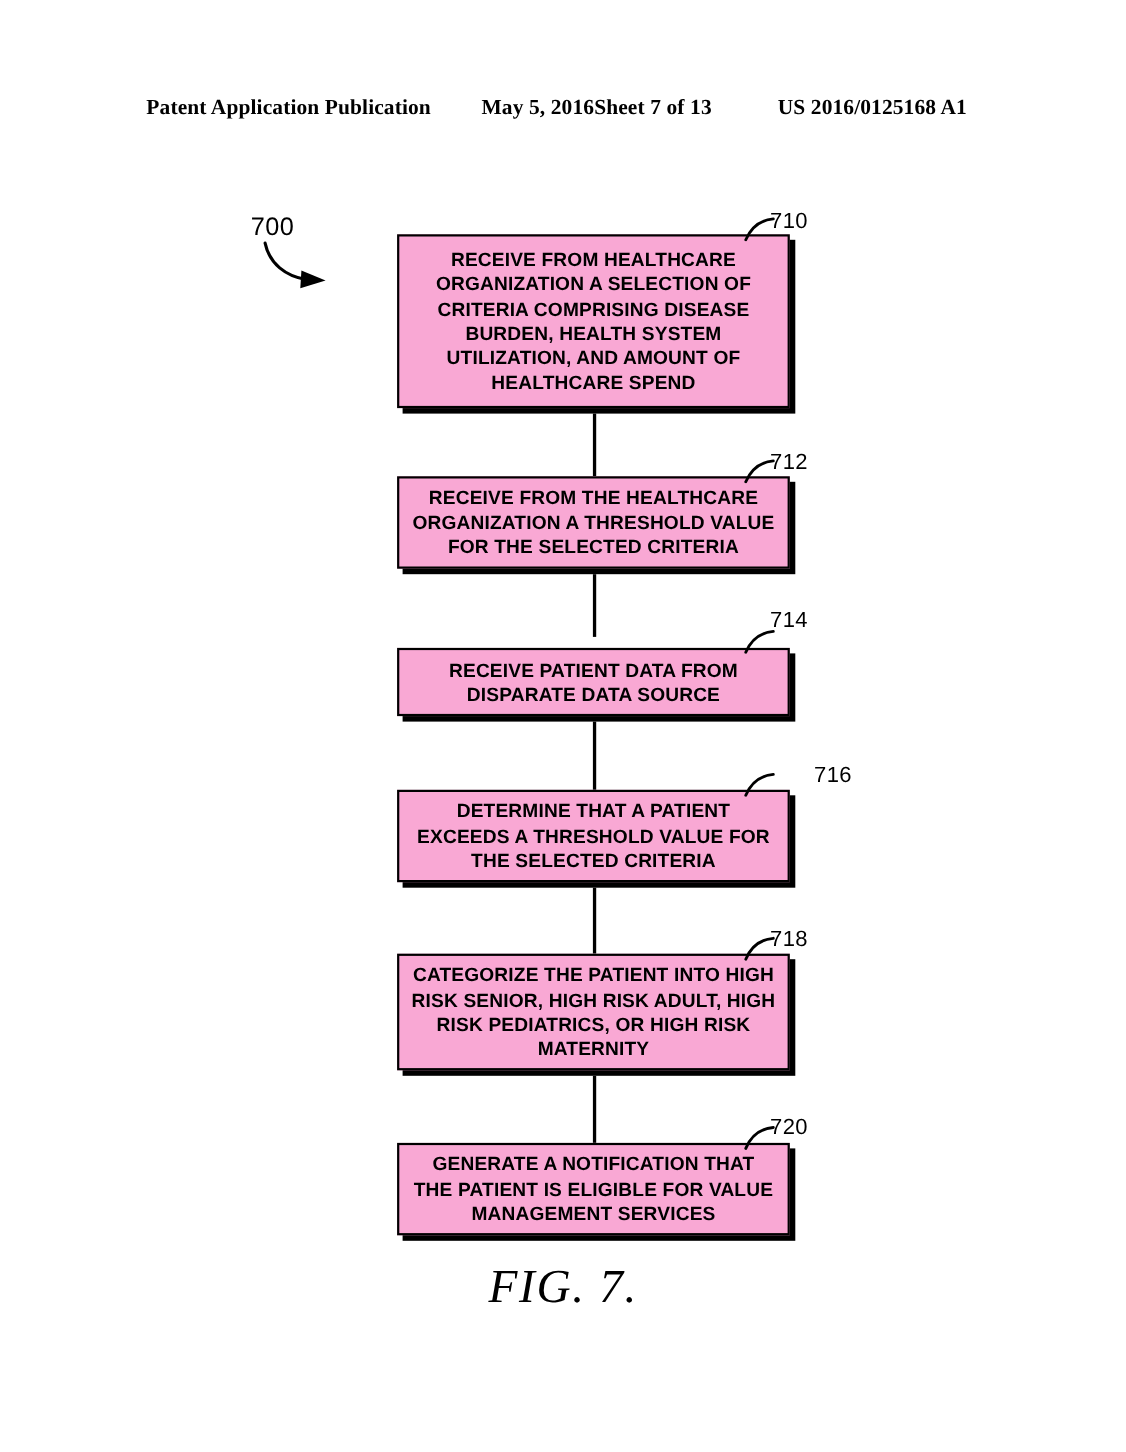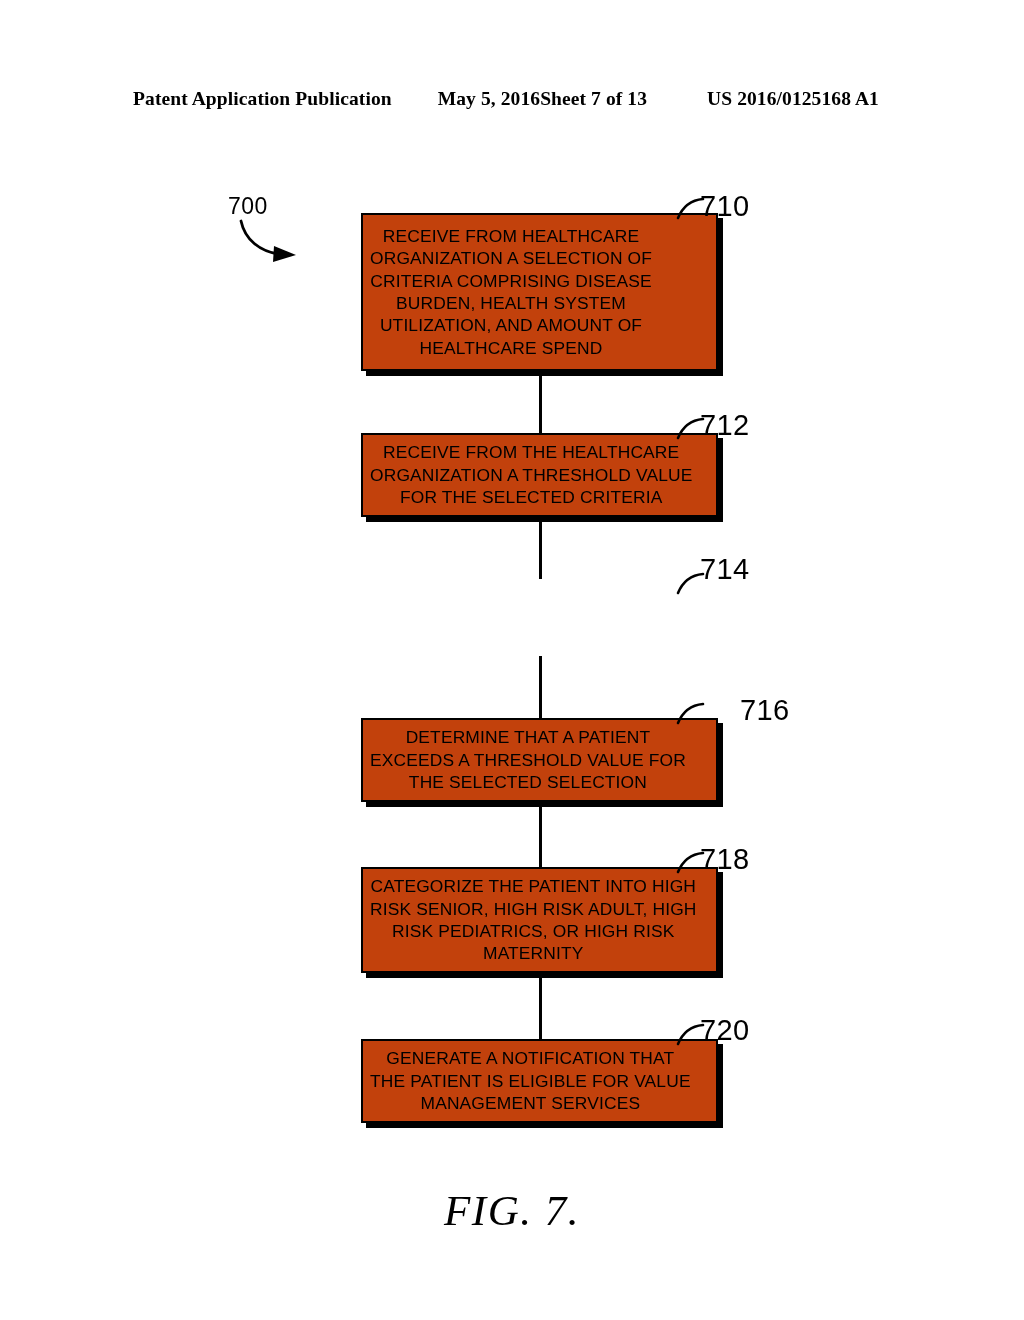--- a/index.html
+++ b/index.html
@@ -43,26 +43,28 @@
     left: 0;
     width: 1024px;
     height: 1320px;
   }
 
   
   .node {
     position: absolute;
     box-sizing: border-box;
     border: 2.5px solid #000;
-    background: #c2410c;
+    background: #f9a8d4;
     
     box-shadow: 5px 5px 0 0 #000;
     display: flex;
     align-items: center;
+    justify-content: center;
     text-align: center;
+    font-weight: bold;
   }
   .node-text {
     font-family: "Liberation Sans", sans-serif;
     font-size: 17.4px;
     line-height: 22.4px;
     letter-spacing: 0.15px;
     padding: 0 7px;
     white-space: pre-line;
   }
 
@@ -70,21 +72,21 @@
   .connector {
     position: absolute;
     width: 3px;
     background: #000;
   }
 
   
   .ref-num {
     position: absolute;
     font-family: "Liberation Sans", sans-serif;
-    font-size: 29px;
+    font-size: 20px;
     letter-spacing: 0.4px;
     white-space: nowrap;
   }
   .leader {
     position: absolute;
     overflow: visible;
   }
   .leader path {
     fill: none;
     stroke: #000;
@@ -112,21 +114,20 @@
   
   .fig-caption {
     position: absolute;
     left: 0;
     width: 1024px;
     text-align: center;
     font-family: "Liberation Serif", serif;
     font-style: italic;
     font-size: 43px;
     letter-spacing: 1.5px;
-    margin-top: 40px;
   }
 </style>
 </head>
 <body>
 
 <div class="pub-header">
   <span class="seg-title">Patent Application Publication</span>
   <span class="seg-date">May 5, 2016</span>
   <span class="seg-sheet">Sheet 7 of 13</span>
   <span class="seg-num">US 2016/0125168 A1</span>
@@ -160,31 +161,35 @@
 ORGANIZATION A THRESHOLD VALUE
 FOR THE SELECTED CRITERIA</div>
   </div>
   <svg class="leader" style="left:672px; top:416px;" width="34" height="24" viewBox="0 0 34 24">
     <path d="M31,3 C20,4 11,10 6,22"></path>
   </svg>
   <div class="ref-num" style="left:700px; top:409px;">712</div>
 
   <div class="connector" style="left:539px; top:522px; height:57px;"></div>
 
+  <div class="node" style="left:361px; top:589px; width:357px; height:62px;">
+    <div class="node-text">RECEIVE PATIENT DATA FROM
+DISPARATE DATA SOURCE</div>
+  </div>
   <svg class="leader" style="left:672px; top:571px;" width="34" height="24" viewBox="0 0 34 24">
     <path d="M31,3 C20,4 11,10 6,22"></path>
   </svg>
   <div class="ref-num" style="left:700px; top:553px;">714</div>
 
   <div class="connector" style="left:539px; top:656px; height:62px;"></div>
 
   <div class="node" style="left:361px; top:718px; width:357px; height:84px;">
     <div class="node-text">DETERMINE THAT A PATIENT
 EXCEEDS A THRESHOLD VALUE FOR
-THE SELECTED SELECTION</div>
+THE SELECTED CRITERIA</div>
   </div>
   <svg class="leader" style="left:672px; top:701px;" width="34" height="24" viewBox="0 0 34 24">
     <path d="M31,3 C20,4 11,10 6,22"></path>
   </svg>
   <div class="ref-num" style="left:700px; top:694px;margin-left:40px;">716</div>
 
   <div class="connector" style="left:539px; top:807px; height:60px;"></div>
 
   <div class="node" style="left:361px; top:867px; width:357px; height:106px;">
     <div class="node-text">CATEGORIZE THE PATIENT INTO HIGH

